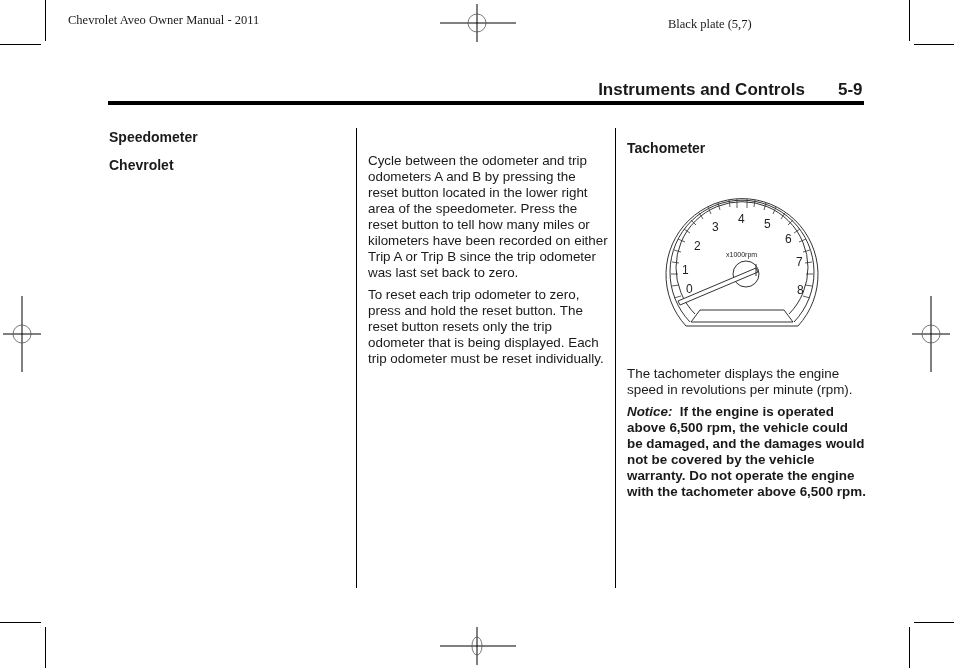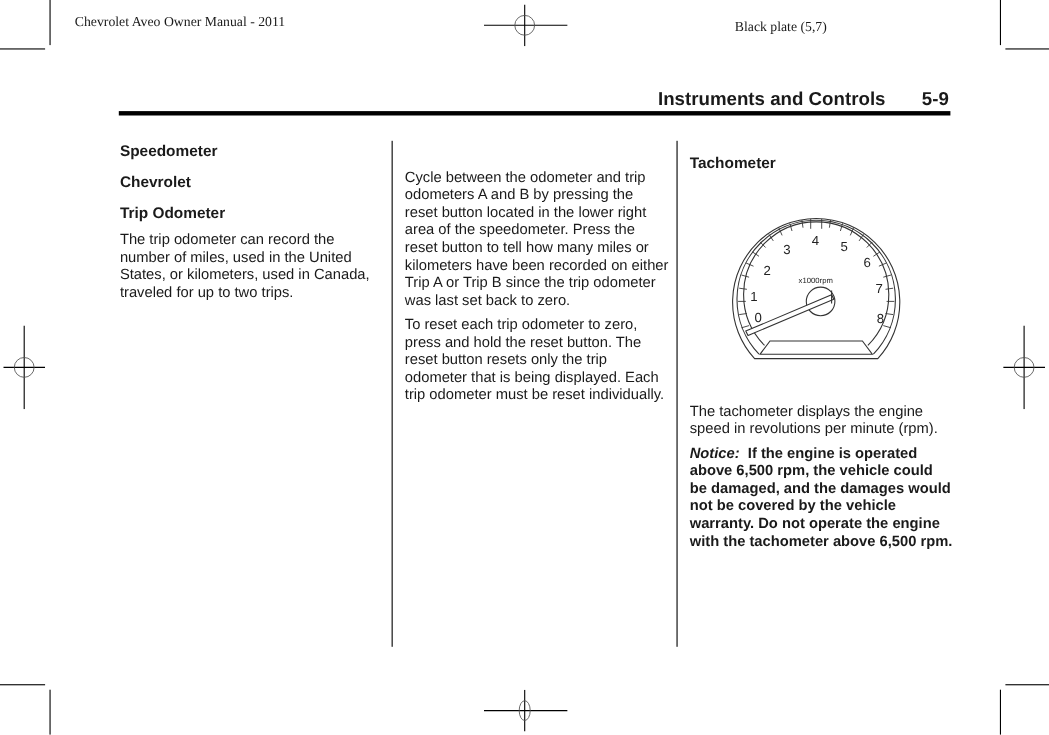--- a/index.html
+++ b/index.html
@@ -80,24 +80,20 @@
 <div class="abs divider1"></div>
 <div class="abs divider2"></div>
 
 <div class="col col1 sans">
   <div class="sec">
     <h2>Speedometer</h2>
   </div>
   <div class="sec">
     <h2>Chevrolet</h2>
   </div>
-  <div class="sec">
-    <h2>Trip Odometer</h2>
-    <p>The trip odometer can record the number of miles, used in the United States, or kilometers, used in Canada, traveled for up to two trips.</p>
-  </div>
 </div>
 
 <div class="col col2 sans">
   <p>Cycle between the odometer and trip odometers A and B by pressing the reset button located in the lower right area of the speedometer. Press the reset button to tell how many miles or kilometers have been recorded on either Trip A or Trip B since the trip odometer was last set back to zero.</p>
   <p>To reset each trip odometer to zero, press and hold the reset button. The reset button resets only the trip odometer that is being displayed. Each trip odometer must be reset individually.</p>
 </div>
 
 <div class="col col3 sans">
   <h2>Tachometer</h2>
 </div>

